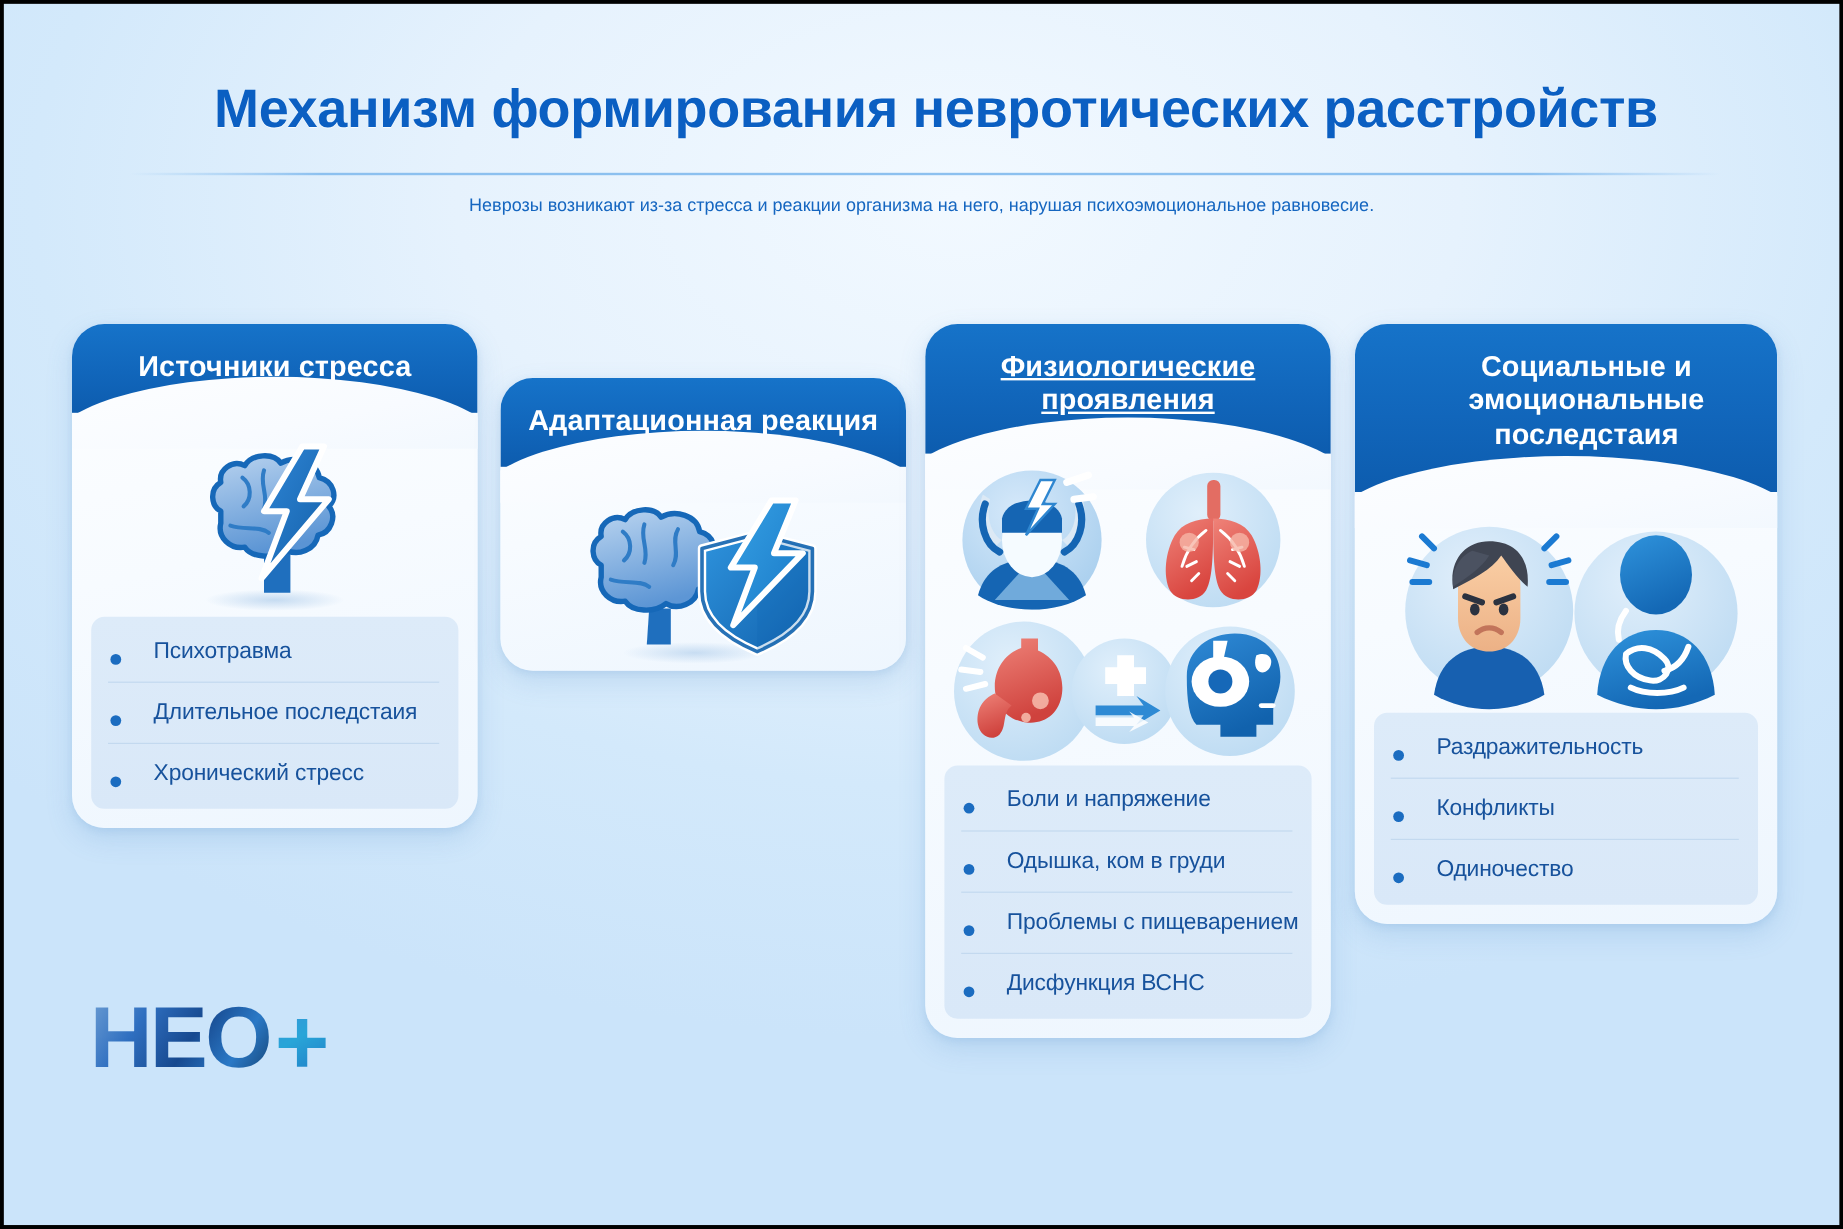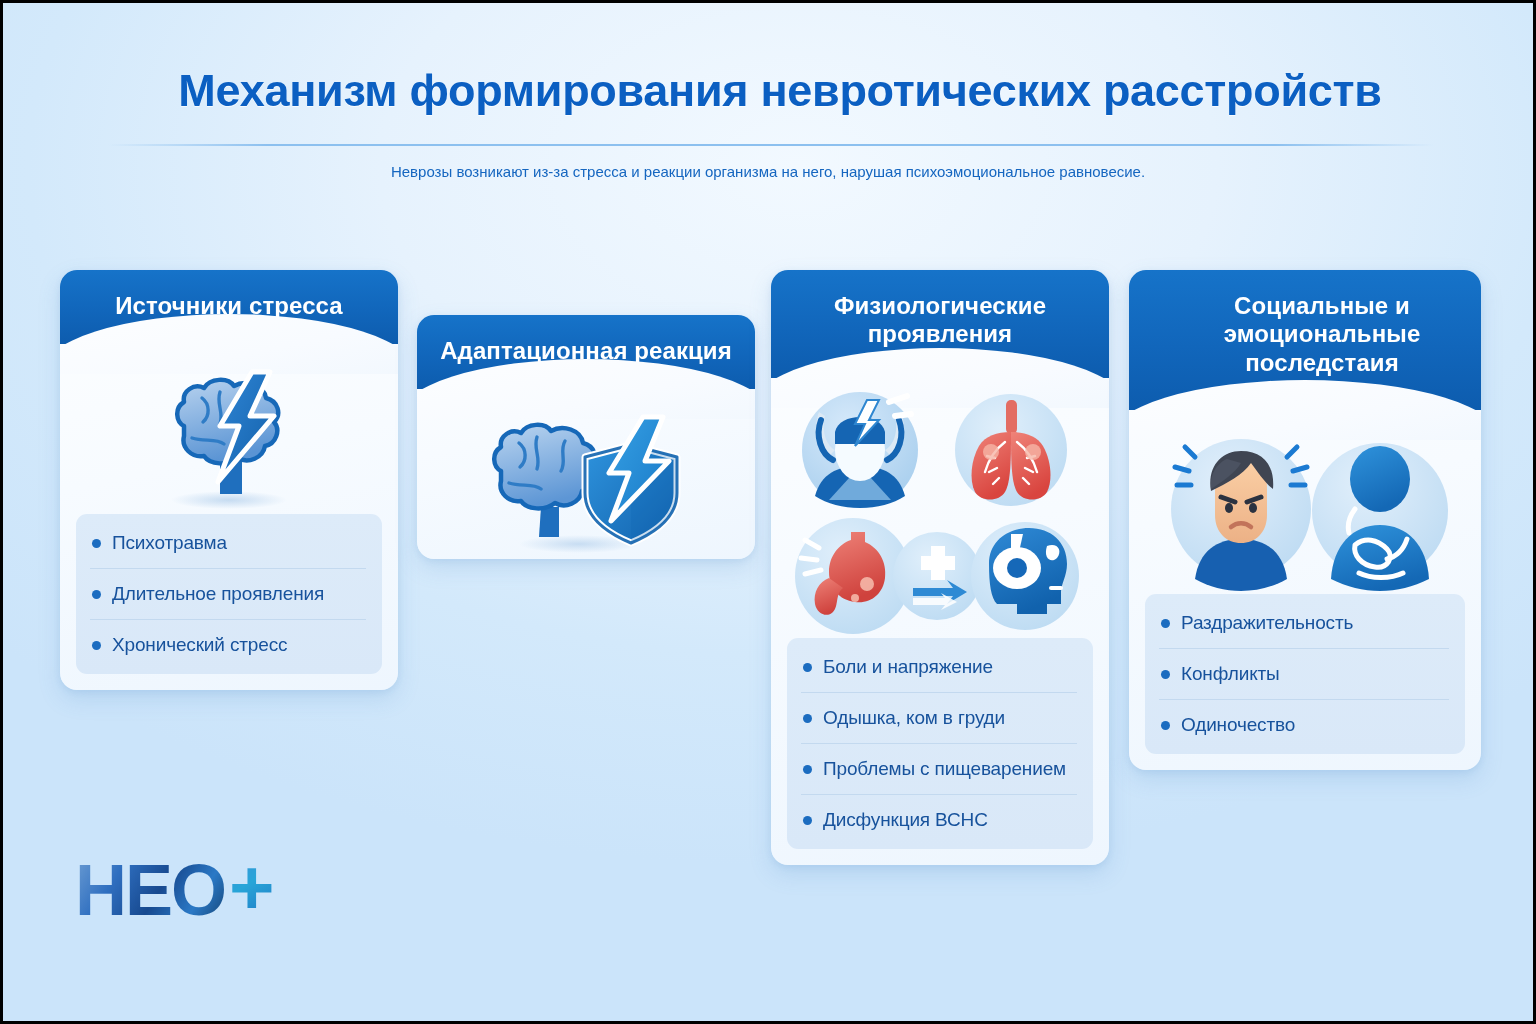--- a/index.html
+++ b/index.html
@@ -55,21 +55,21 @@
     width: 100%;
     text-align: center;
     font-size: 15px;
     font-weight: 400;
     color: #1566c0;
   }
 
   
   .card {
     position: absolute;
-    border-radius: 17px;
+    border-radius: 27px;
     background: linear-gradient(168deg, #fdfeff 0%, #f7fbff 45%, #eef6fe 100%);
     box-shadow:
       0 9px 22px rgba(80,140,200,.18),
       0 2px 6px rgba(80,140,200,.12);
     overflow: hidden;
   }
 
   .card-head {
     position: relative;
     width: 100%;
@@ -104,22 +104,22 @@
 
   .bullet-panel {
     margin: 0 16px 16px 16px;
     background: linear-gradient(180deg, #ddebf9 0%, #d9e8f8 100%);
     border-radius: 11px;
     padding: 4px 16px 4px 14px;
   }
 
   .bullet-row {
     display: flex;
-    align-items: center;
-    gap: 11px;
+    align-items: flex-end;
+    gap: 27px;
     padding: 14px 2px;
     border-bottom: 1px solid #c3d9ef;
   }
   .bullet-row:last-child { border-bottom: none; }
 
   .dot {
     flex: 0 0 auto;
     width: 9px;
     height: 9px;
     border-radius: 50%;
@@ -134,35 +134,35 @@
   }
 
   
   #card-0 { left: 57px;  top: 267px; width: 338px; }
   #card-1 { left: 414px; top: 267px; width: 338px; margin-top: 45px; }
   #card-2 { left: 768px; top: 267px; width: 338px; }
   #card-3 { left: 1126px;top: 267px; width: 352px; }
 
   #card-0 .card-head { height: 74px; }
   #card-1 .card-head { height: 74px; }
-  #card-2 .card-head { height: 108px; }
+  #card-2 .card-head { height: 108px; text-decoration: underline; }
   #card-3 .card-head { height: 140px; padding-left: 48px; }
 
   #card-0 .card-art { height: 150px; margin-top: 20px; }
   #card-1 .card-art { height: 150px; margin-top: 20px; }
   #card-2 .card-art { height: 250px; margin-top: 10px; }
   #card-3 .card-art { height: 170px; margin-top: 14px; }
 
   
   #logo {
     position: absolute;
     left: 72px;
-    top: 845px;
+    top: 826px;
     display: flex;
-    align-items: flex-end;
+    align-items: flex-start;
   }
   #logo .lg-text {
     font-size: 72px;
     font-weight: 700;
     letter-spacing: -2px;
     line-height: 1;
     background: linear-gradient(122deg, #6f9fd4 0%, #2f6fc0 28%, #17498f 55%, #2b79c6 78%, #13406f 100%);
     -webkit-background-clip: text;
     background-clip: text;
     color: transparent;
@@ -223,21 +223,21 @@
         <path d="M128 8 L96 62 L115 62 L94 118 L150 52 L126 52 L146 8 Z" fill="url(#boltG1)" stroke="#ffffff" stroke-width="5" stroke-linejoin="round"></path>
       </svg>
     </div>
     <div class="bullet-panel">
       <div class="bullet-row">
         <span class="dot"></span>
         <span class="bullet-text">Психотравма</span>
       </div>
       <div class="bullet-row">
         <span class="dot"></span>
-        <span class="bullet-text">Длительное проявления</span>
+        <span class="bullet-text">Длительное последстаия</span>
       </div>
       <div class="bullet-row">
         <span class="dot"></span>
         <span class="bullet-text">Хронический стресс</span>
       </div>
     </div>
   </section>
 
   <section class="card" id="card-1">
     <div class="card-head">

